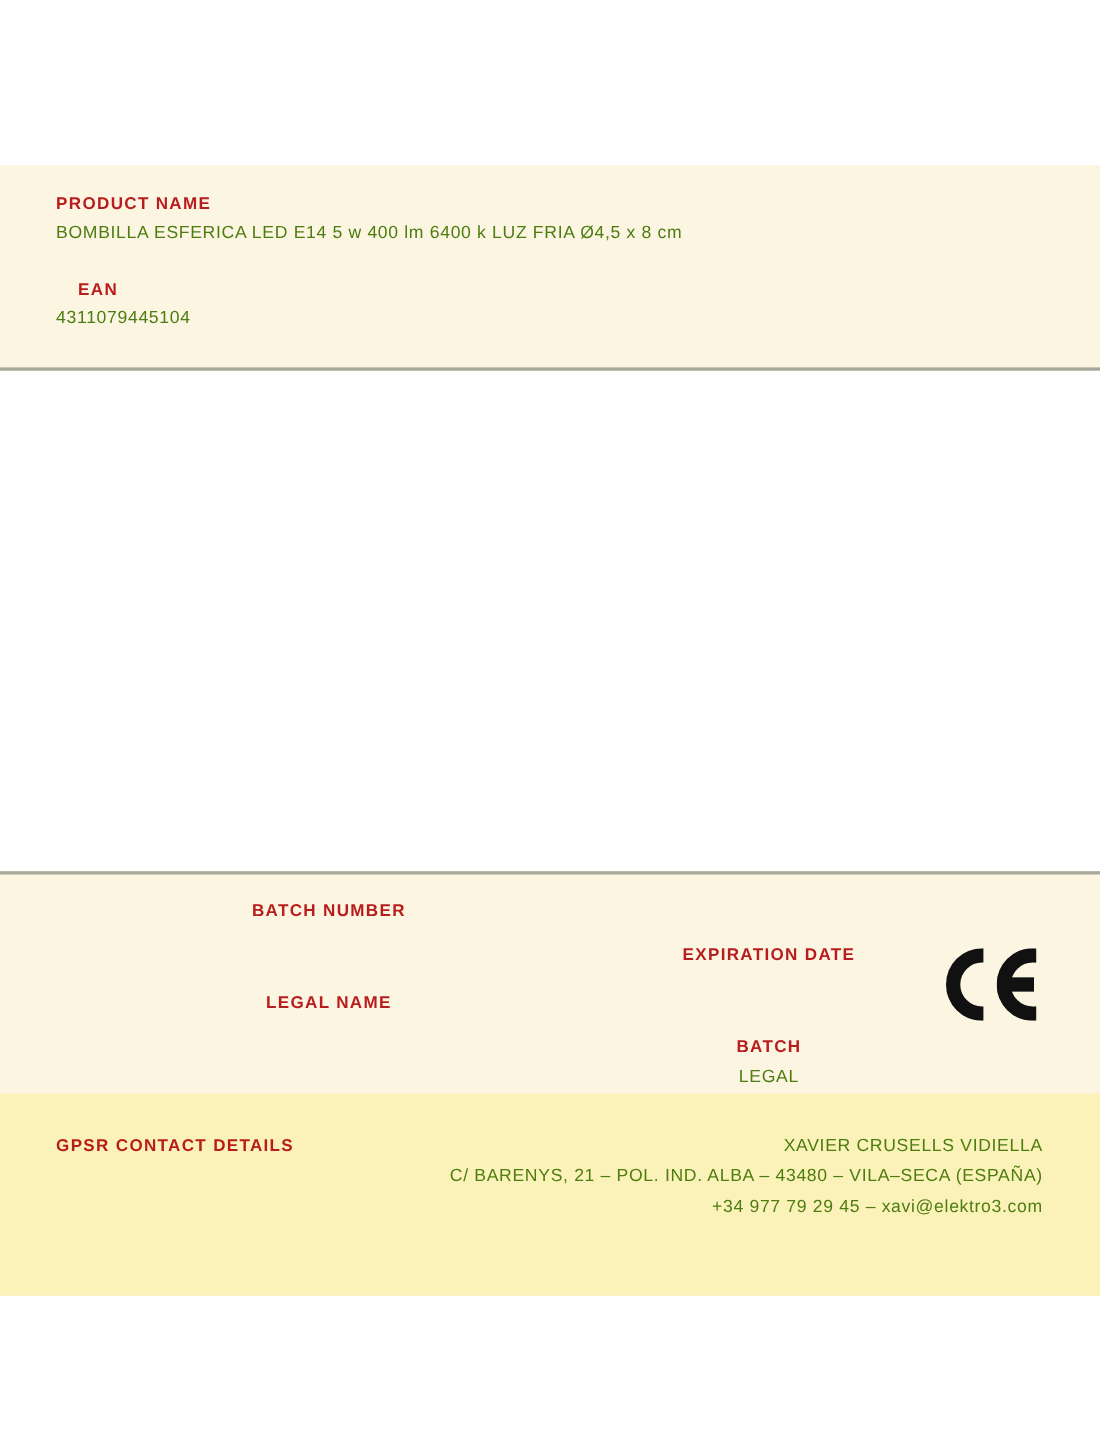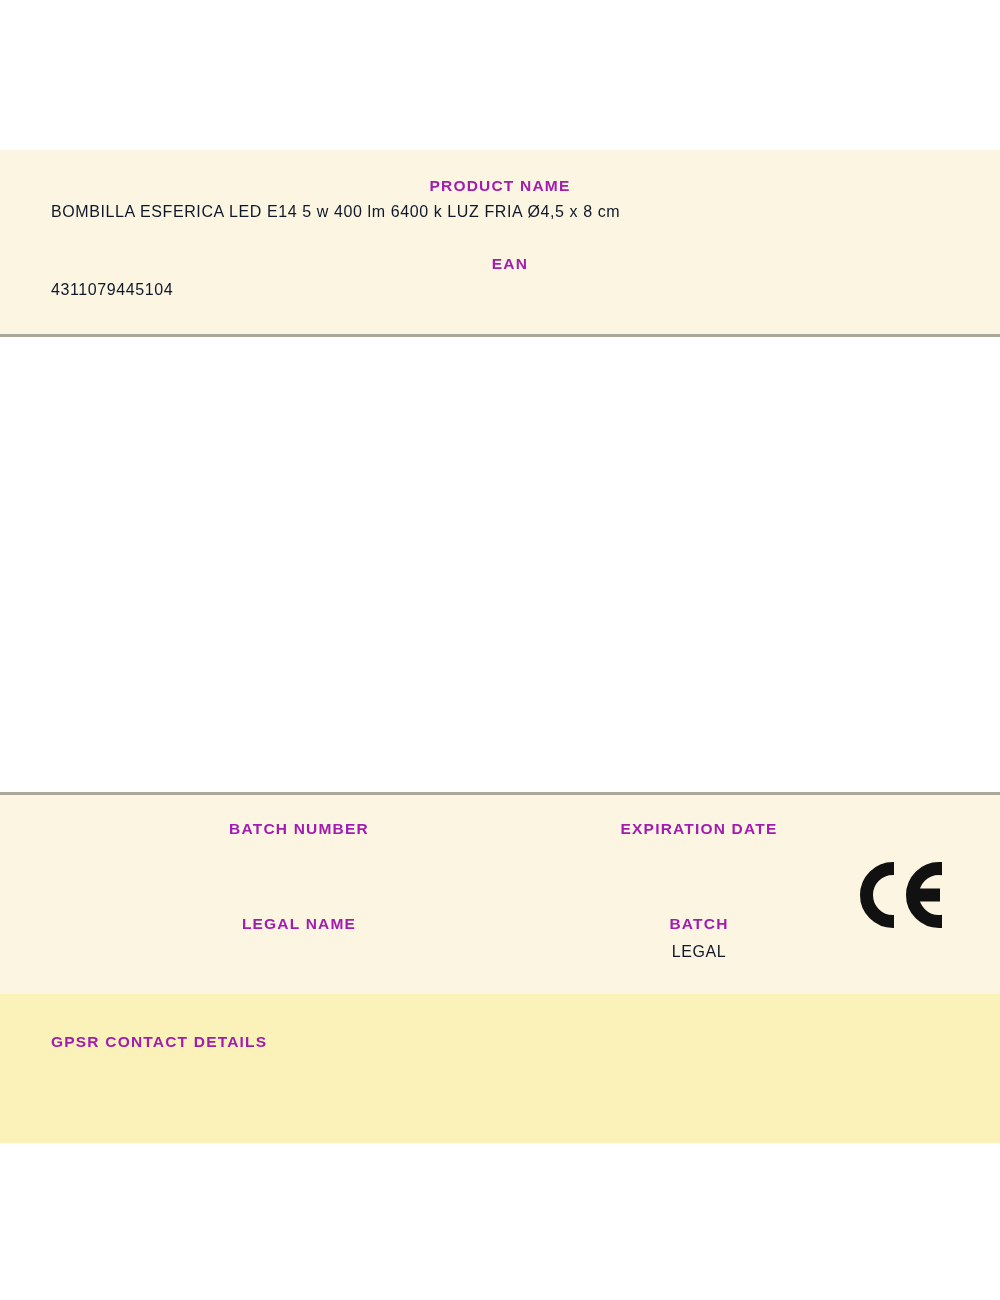--- a/index.html
+++ b/index.html
@@ -15,48 +15,47 @@
   .band { position: absolute; left: 0; width: 1000px; }
   .band.cream { background: #fbf5e2; }
   .band.yellow { background: #fbf2b9; }
   .divider-top { border-top: 3px solid #a9a89b; }
   .divider-bottom { border-bottom: 3px solid #a9a89b; }
 
   .h-label {
     font-weight: bold;
     font-size: 15.5px;
     letter-spacing: 1.2px;
-    color: #a21caf;
-    text-align: center;
+    color: #b91c1c;
   }
   .v-text {
     font-size: 16px;
     letter-spacing: 0.6px;
-    color: #0f172a;
+    color: #4d7c0f;
   }
 
   
   .product-band { top: 150px; height: 187px; padding: 27px 51px 0 51px; }
   .product-band .h-label { display: block; }
   .product-band .v-text { display: block; margin-top: 8px; }
   .product-band .ean-label { margin-top: 34px; margin-left: 20px; }
 
   
   .batch-band { top: 792px; height: 241px; }
   .col { position: absolute; text-align: center; }
   .col-left { left: 99px; width: 400px; }
-  .col-right { left: 499px; width: 400px; }
+  .col-right { left: 499px; width: 400px; margin-top: 40px; }
   .row1 { top: 25px; }
-  .row2 { top: 120px; }
+  .row2 { top: 108px; }
   .col .value { display: block; margin-top: 10px; min-height: 19px; }
 
   .ce-wrap { position: absolute; top: 67px; right: 58px; width: 82px; height: 66px; }
 
   
-  .gpsr-band { top: 994px; height: 149px; }
+  .gpsr-band { top: 994px; height: 184px; }
   .gpsr-label { position: absolute; left: 51px; top: 39px; }
   .gpsr-contact {
     position: absolute; right: 52px; top: 39px;
     text-align: right;
   }
   .gpsr-contact .line { display: block; margin-bottom: 10px; }
 </style>
 </head>
 <body>
 
@@ -102,15 +101,20 @@
         </defs>
         <circle cx="33" cy="33" r="26.5" fill="none" stroke="#111111" stroke-width="13" clip-path="url(#ce-c-clip)"></circle>
         <circle cx="79" cy="33" r="26.5" fill="none" stroke="#111111" stroke-width="13" clip-path="url(#ce-e-clip)"></circle>
         <rect x="55" y="26.5" width="25" height="13" fill="#111111"></rect>
       </svg>
     </div>
   </section>
 
   <section class="band yellow gpsr-band">
     <span class="h-label gpsr-label">GPSR CONTACT DETAILS</span>
+    <div class="gpsr-contact">
+      <span class="v-text line">XAVIER CRUSELLS VIDIELLA</span>
+      <span class="v-text line">C/ BARENYS, 21 – POL. IND. ALBA – 43480 – VILA–SECA (ESPAÑA)</span>
+      <span class="v-text line">+34 977 79 29 45 – xavi@elektro3.com</span>
+    </div>
   </section>
 
 </div>
 
 </body></html>

